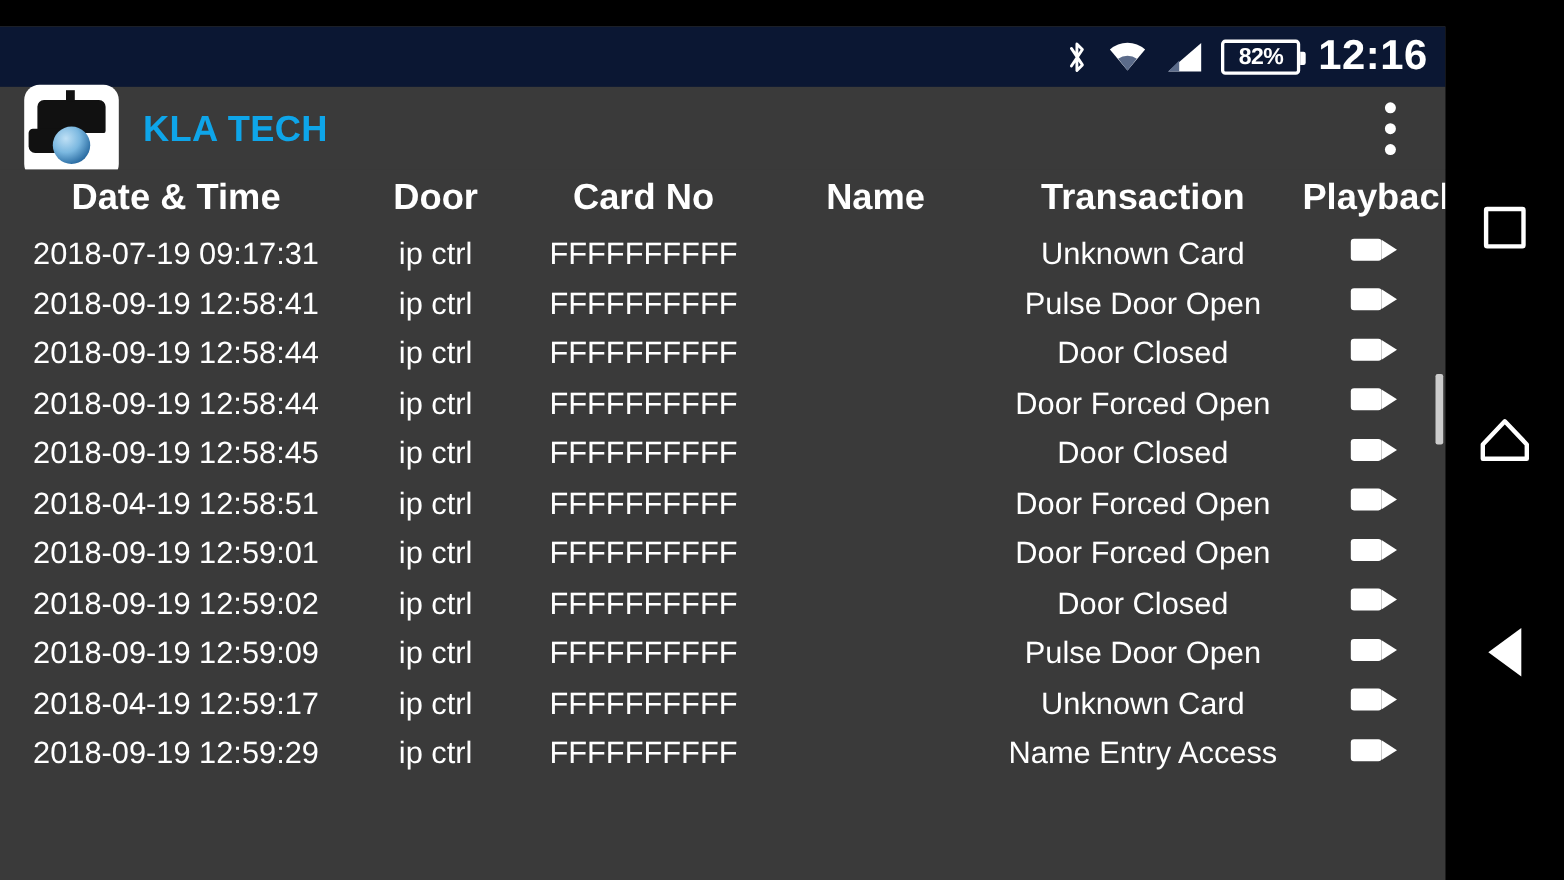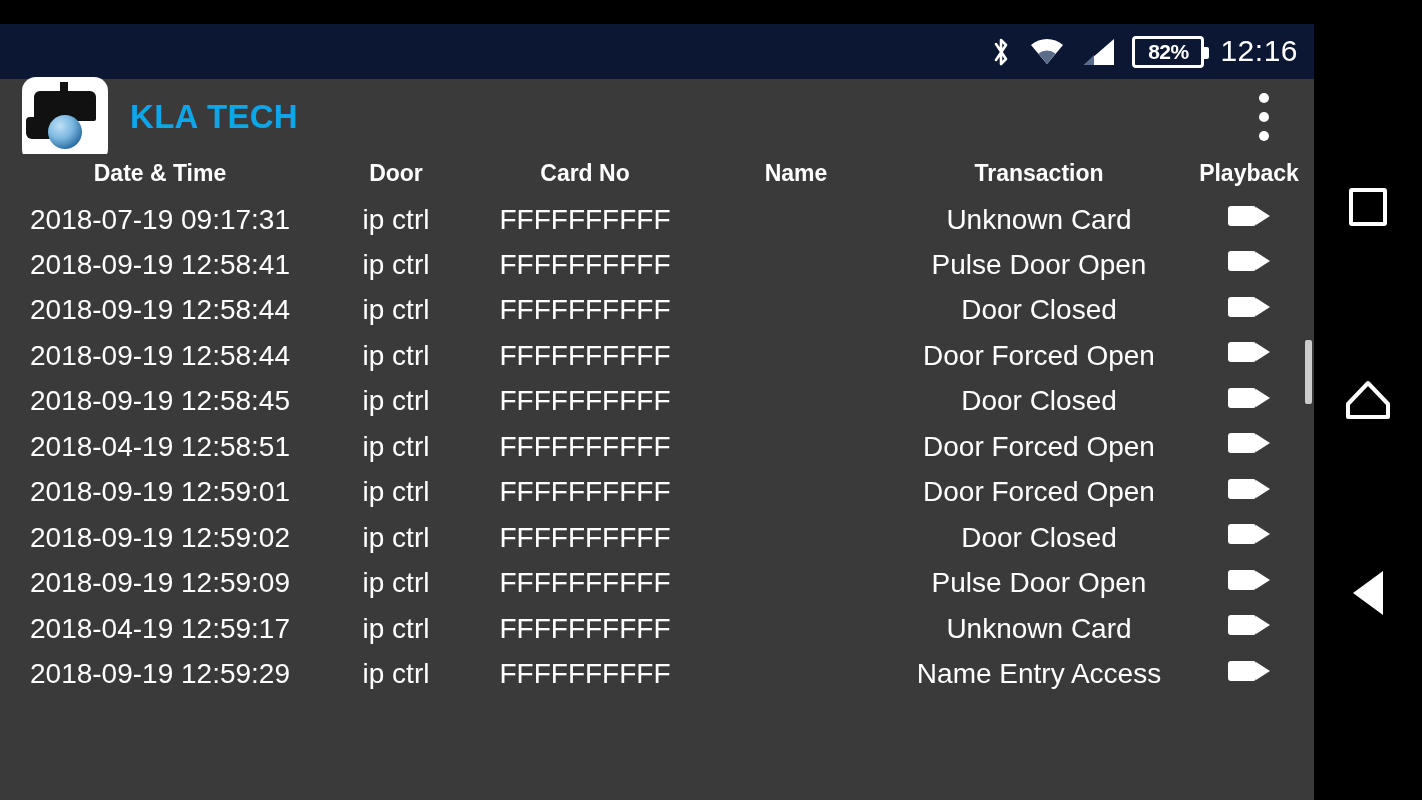--- a/index.html
+++ b/index.html
@@ -54,22 +54,22 @@
     border-radius: 0 2px 2px 0;
   }
   .battery span {
     font-size: 21px;
     font-weight: bold;
     line-height: 1;
     color: #ffffff;
     letter-spacing: -0.5px;
   }
   .clock {
-    font-size: 30px;
-    font-weight: normal;
+    font-size: 38px;
+    font-weight: bold;
     letter-spacing: 0.5px;
     line-height: 1;
     padding-bottom: 2px;
   }
   
   .appbar {
     height: 75px;
     background: #3a3a3a;
     display: flex;
     align-items: center;
@@ -141,21 +141,21 @@
     overflow: hidden;
     background: #3a3a3a;
   }
   table {
     width: 100%;
     border-collapse: collapse;
     table-layout: fixed;
     color: #ffffff;
   }
   thead th {
-    font-size: 23px;
+    font-size: 33px;
     font-weight: bold;
     padding: 6px 0 10px 0;
     text-align: center;
     white-space: nowrap;
   }
   tbody td {
     font-size: 28px;
     font-weight: normal;
     padding: 6px 0;
     text-align: center;

